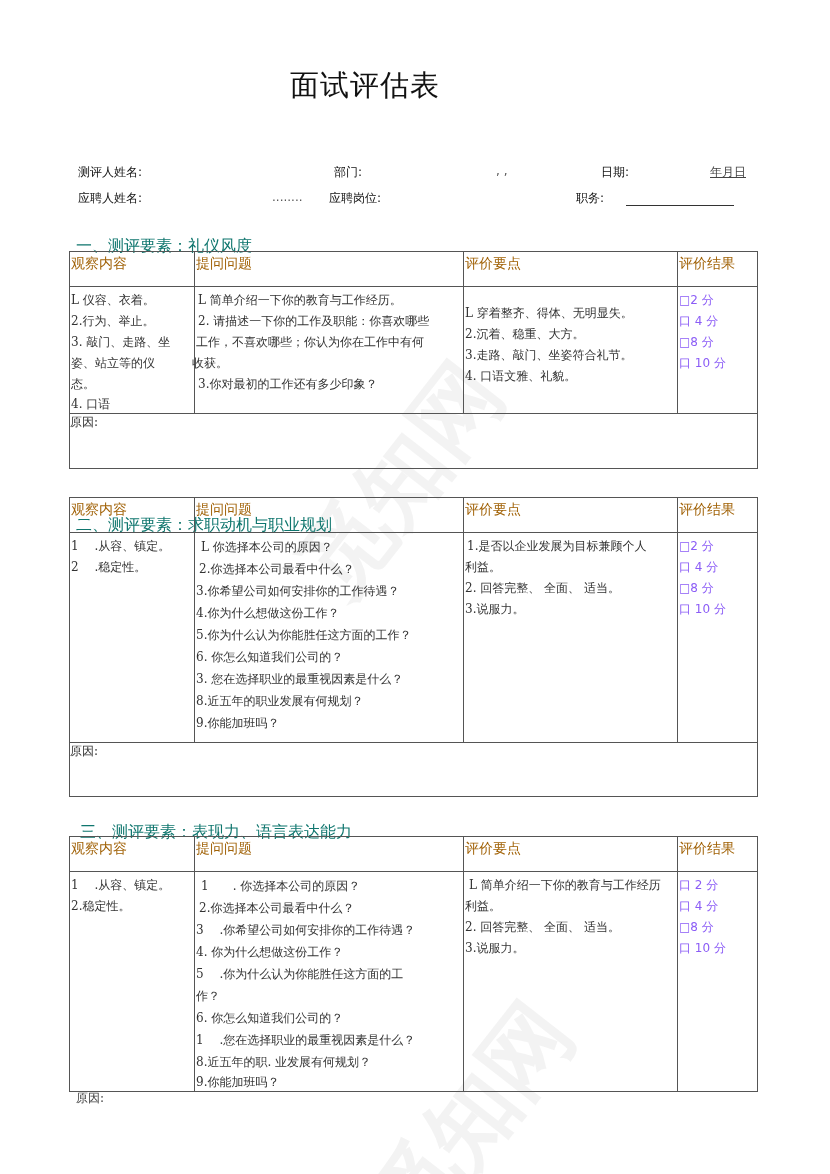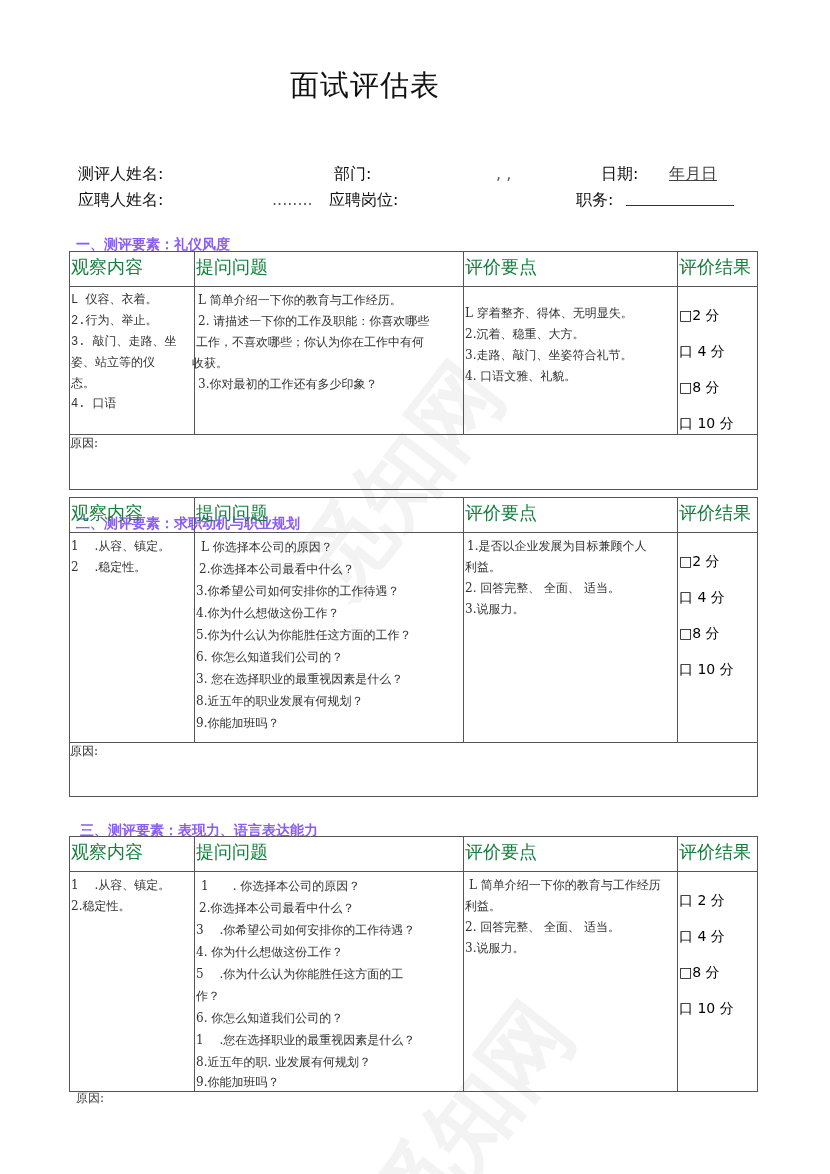--- a/index.html
+++ b/index.html
@@ -5,38 +5,38 @@
   html, body { margin: 0; padding: 0; background: #ffffff; }
   body {
     width: 830px; height: 1174px; position: relative; overflow: hidden;
     font-family: "DejaVu Serif", "Liberation Serif", serif;
     color: #222;
   }
   .title {
     position: absolute; left: 0; top: 66px; width: 730px; text-align: center;
     font-family: "DejaVu Serif", serif; font-size: 29px; color: #111; letter-spacing: 1px;
   }
-  .meta { position: absolute; font-family: "DejaVu Sans", sans-serif; font-size: 16px; color: #111; }
-  .meta.underline { text-decoration: underline; color: #444; }
+  .meta { position: absolute; font-family: "DejaVu Sans", sans-serif; font-size: 12px; color: #111; }
+  .meta.underline { text-decoration: underline; color: #444; margin-left: 41px; }
   .meta-line { position: absolute; border-bottom: 1px solid #333; height: 0; }
   .section-title {
     position: absolute; left: 76px; font-family: "DejaVu Sans", sans-serif;
-    font-size: 14px; color: #8b5cf6; font-weight: bold;
+    font-size: 16px; color: #0f766e;
   }
   table.eval {
     position: absolute; left: 69px; width: 688px; border-collapse: collapse;
     table-layout: fixed; font-size: 12px;
   }
   table.eval td {
     border: 1px solid #555; vertical-align: top; padding: 0; color: #333;
   }
-  table.eval td.hdr { height: 31px; padding: 3px 2px 0 1px; font-size: 18px; color: #15803d; }
+  table.eval td.hdr { height: 31px; padding: 3px 2px 0 1px; font-size: 14px; color: #a16207; }
   .line { display: block; line-height: 21px; white-space: nowrap; }
   .line.tight { line-height: 22px; }
-  .score { font-family: "DejaVu Sans", sans-serif; font-size: 14px; color: #000000; line-height: 21px; display: block; margin-top: 15px; }
+  .score { font-family: "DejaVu Sans", sans-serif; font-size: 12px; color: #8b5cf6; line-height: 21px; display: block; }
   .reason { padding: 3px 2px; font-size: 12px; color: #444; }
   .reason-outside { position: absolute; left: 76px; top: 1090px; font-size: 12px; color: #444; }
   .wm {
     position: absolute; font-family: "DejaVu Sans", sans-serif; font-weight: bold;
     color: rgba(200,200,200,0.22); pointer-events: none; transform: rotate(-52deg);
     white-space: nowrap;
   }
 </style>
 </head>
 <body>
@@ -67,21 +67,21 @@
       <col style="width:80px">
     </colgroup>
   <tbody>
       <tr>
     <td class="hdr">观察内容</td>
     <td class="hdr">提问问题</td>
     <td class="hdr">评价要点</td>
     <td class="hdr">评价结果</td>
   </tr>
   <tr style="height:126px;">
-    <td style="padding:3px 1px 0 1px;font-family:Liberation Mono, monospace;">
+    <td style="padding:3px 1px 0 1px;">
       <span class="line">L 仪容、衣着。</span>
       <span class="line">2.行为、举止。</span>
       <span class="line">3. 敲门、走路、坐</span>
       <span class="line">姿、站立等的仪</span>
       <span class="line">态。</span>
       <span class="line" style="line-height:18px;">4. 口语</span>
     </td>
     <td style="padding:3px 0 0 3px;">
       <span class="line">L 简单介绍一下你的教育与工作经历。</span>
       <span class="line"> 2. 请描述一下你的工作及职能：你喜欢哪些</span>

